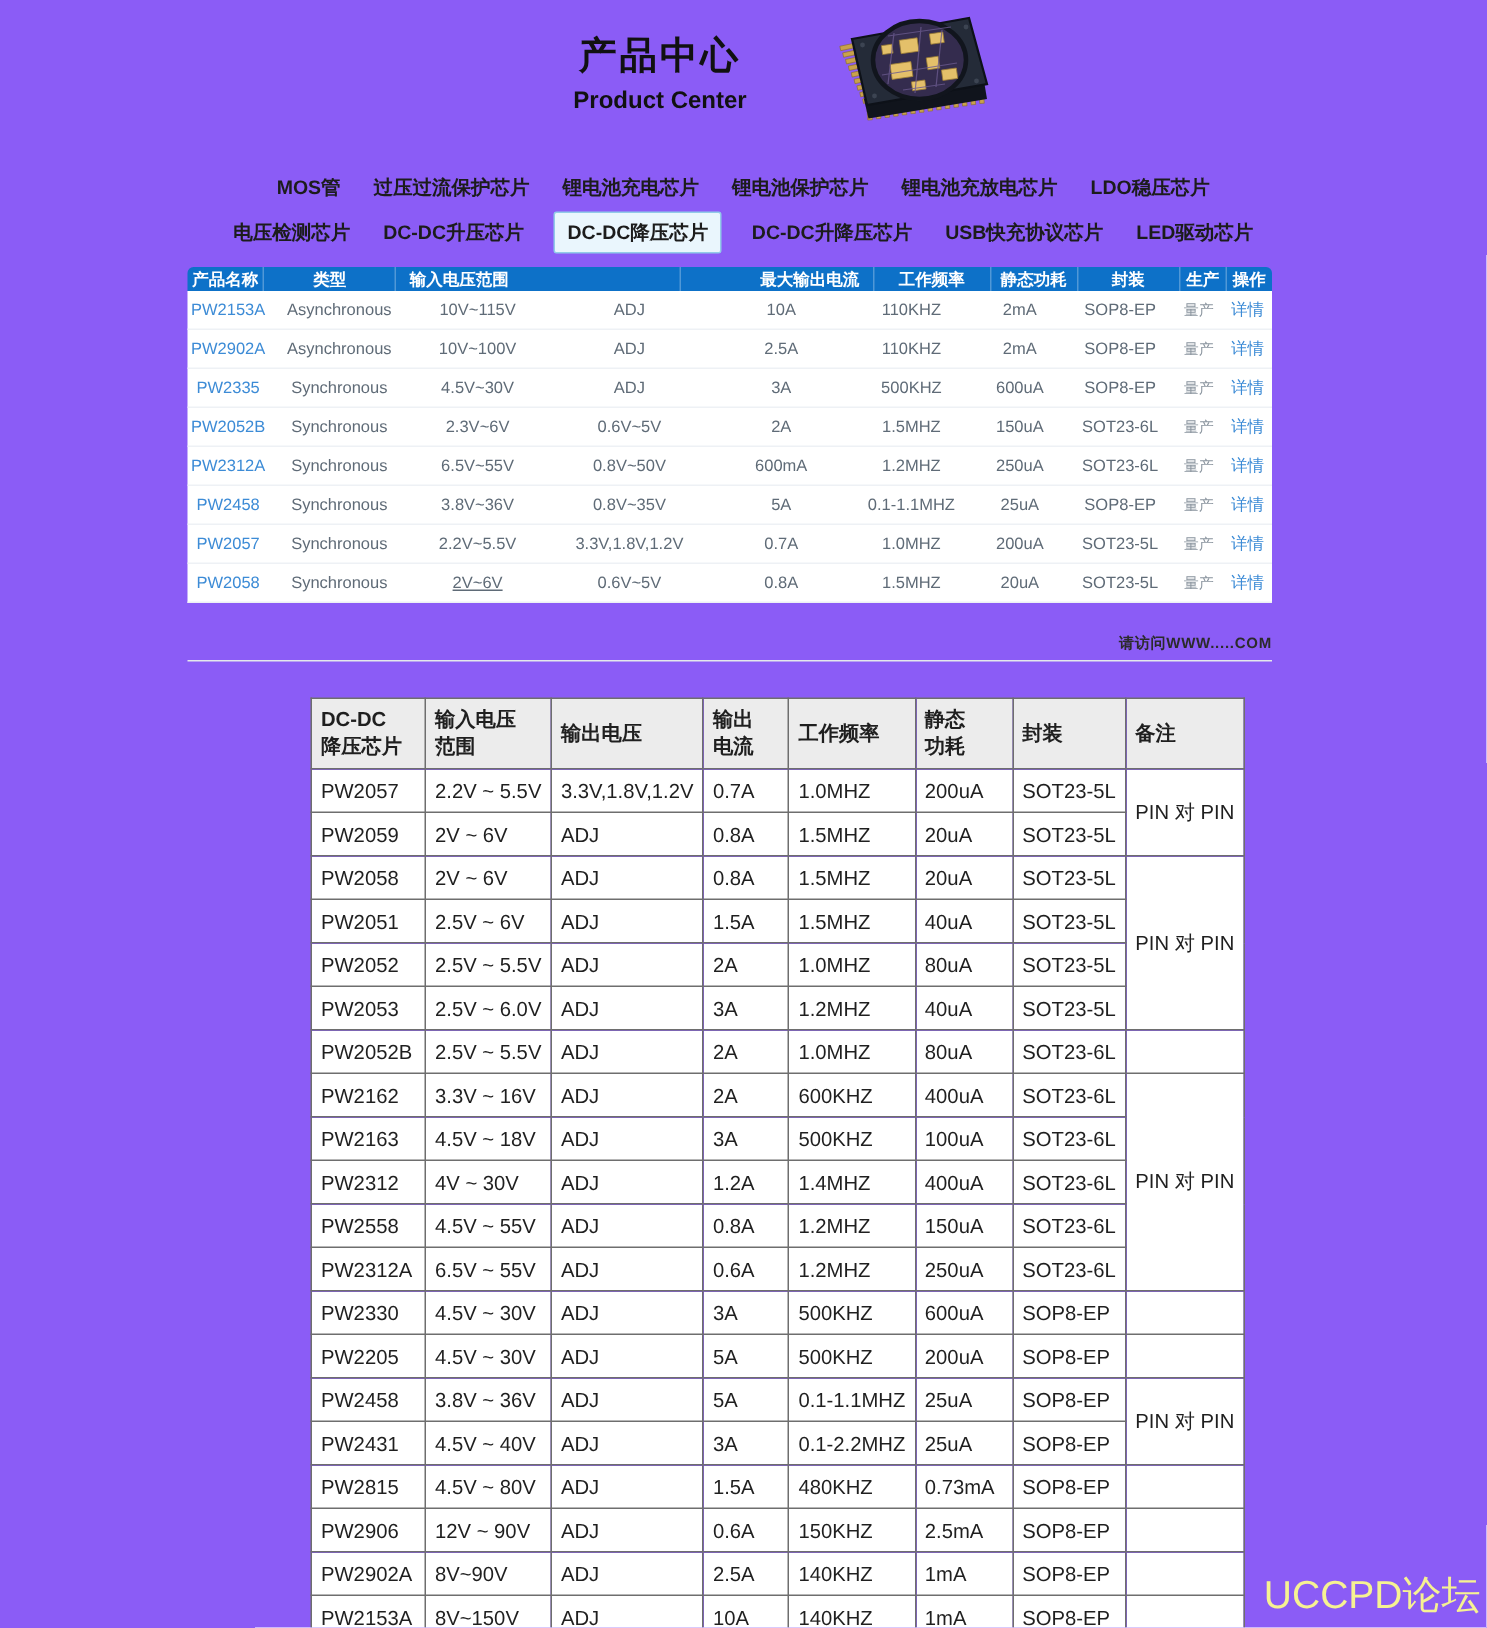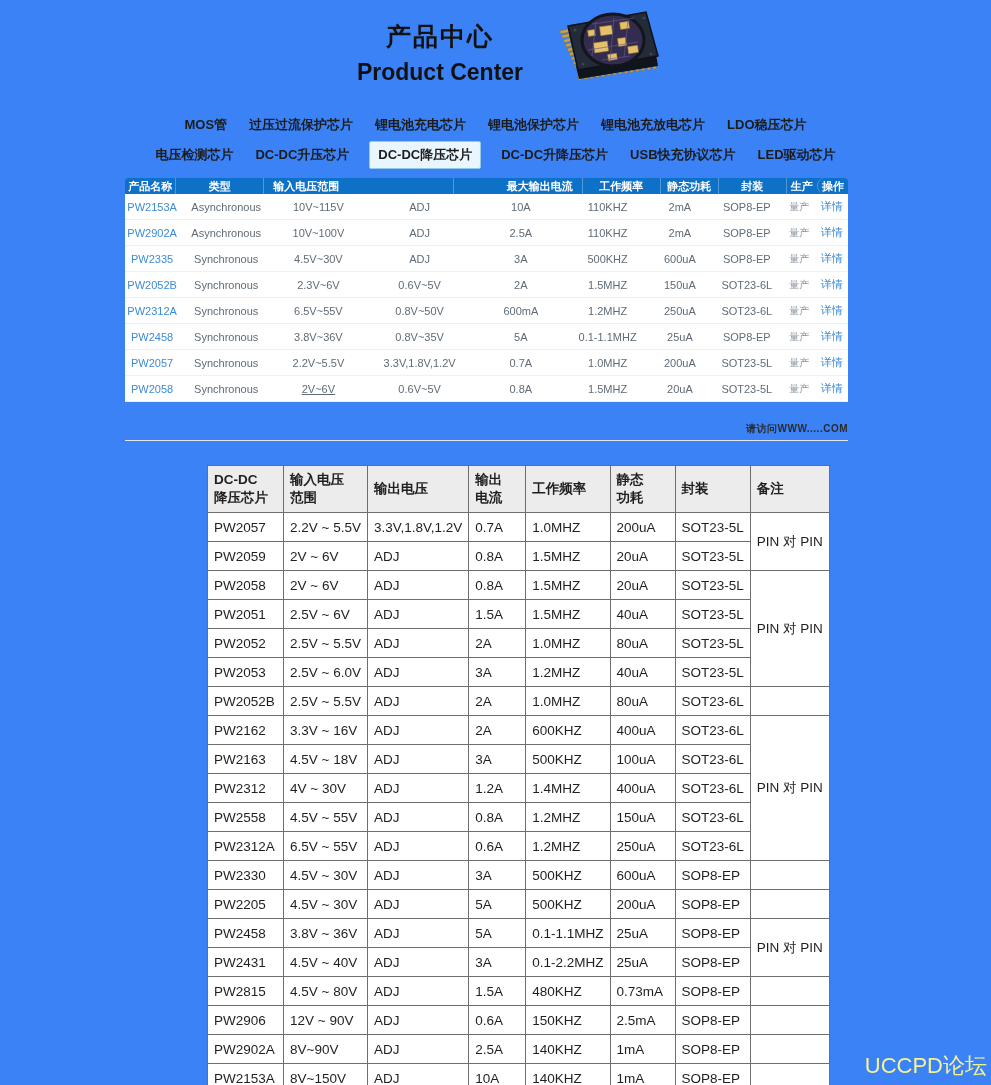--- a/index.html
+++ b/index.html
@@ -1,22 +1,22 @@
 <!DOCTYPE html>
 <html><head>
 <meta charset="utf-8">
 <style>
   html,body{margin:0;padding:0;background:#fff;}
   body{font-family:"Liberation Sans","DejaVu Sans",sans-serif;}
-  #page{position:relative;width:991px;height:1085px;background:#3b82f6;overflow:hidden;}
+  #page{position:relative;width:991px;height:1085px;background:#8b5cf6;overflow:hidden;}
 
   
   .title-block{position:absolute;left:300px;top:20px;width:280px;text-align:center;color:#111;}
   .title-zh{font-size:25px;font-weight:bold;letter-spacing:2px;}
-  .title-en{font-size:23px;font-weight:bold;margin-top:6px;}
+  .title-en{font-size:16px;font-weight:bold;margin-top:6px;}
   .chip-art{position:absolute;left:552px;top:4px;width:124px;height:92px;}
 
   
   .nav-row{position:absolute;left:0;width:991px;text-align:center;font-size:13px;font-weight:bold;color:#1c1c1c;}
   .nav-row-1{top:112px;}
   .nav-row-2{top:141px;}
   .nav-link{display:inline-block;margin:0 9px;padding:4px 2px;cursor:pointer;white-space:nowrap;}
   .nav-link.active{border:1px solid #92cbe8;background:#eaf6fd;border-radius:2px;padding:4px 8px;}
 
   
@@ -37,21 +37,21 @@
       font-size:10px;font-weight:bold;color:#2b2b2b;letter-spacing:.5px;}
 
   
   .spec-table{position:absolute;left:207px;top:465px;border-collapse:collapse;table-layout:fixed;
       font-size:13.5px;color:#1f1f1f;}
   .spec-table th,.spec-table td{border:1px solid #6e6e6e;padding:2px 6px;text-align:left;vertical-align:middle;overflow:hidden;white-space:nowrap;}
   .spec-table th{background:#ececec;font-weight:bold;white-space:pre-line;height:42px;font-size:13.5px;line-height:1.35;}
   .spec-table td{height:24px;background:#fff;}
 
   
-  .site-watermark{position:absolute;right:4px;bottom:4px;font-size:22px;color:#f6f292;font-weight:normal;}
+  .site-watermark{position:absolute;right:4px;bottom:4px;font-size:26px;color:#f6f292;font-weight:normal;}
 </style>
 </head>
 <body>
 
 <div id="page">
 
   <div class="title-block">
     <div class="title-zh">产品中心</div>
     <div class="title-en">Product Center</div>
   </div>
@@ -129,21 +129,21 @@
     <div class="bt-header">
         <div class="bt-cell" style="width: 7.5%;">产品名称</div>
         <div class="bt-cell" style="width: 13%;">类型</div>
         <div class="bt-cell" style="width: 12.5%;">输入电压范围</div>
         <div class="bt-cell" style="width: 15.5%; margin-top: 20px;">输出电压范围</div>
         <div class="bt-cell" style="width: 12.5%; padding-left: 44px;">最大输出电流</div>
         <div class="bt-cell" style="width: 11.5%;">工作频率</div>
         <div class="bt-cell" style="width: 8.5%;">静态功耗</div>
         <div class="bt-cell" style="width: 10%;">封装</div>
         <div class="bt-cell" style="width: 4.5%;">生产</div>
-        <div class="bt-cell" style="width: 4.5%; border-radius: 11px;">操作</div>
+        <div class="bt-cell" style="width: 4.5%;">操作</div>
       </div>
     <div class="bt-body">
         <div class="bt-row">
           <div class="bt-cell bt-name" style="width: 7.5%;">PW2153A</div>
           <div class="bt-cell" style="width: 13%;">Asynchronous</div>
           <div class="bt-cell" style="width: 12.5%;">10V~115V</div>
           <div class="bt-cell" style="width: 15.5%;">ADJ</div>
           <div class="bt-cell" style="width: 12.5%;">10A</div>
           <div class="bt-cell" style="width: 11.5%;">110KHZ</div>
           <div class="bt-cell" style="width: 8.5%;">2mA</div>

